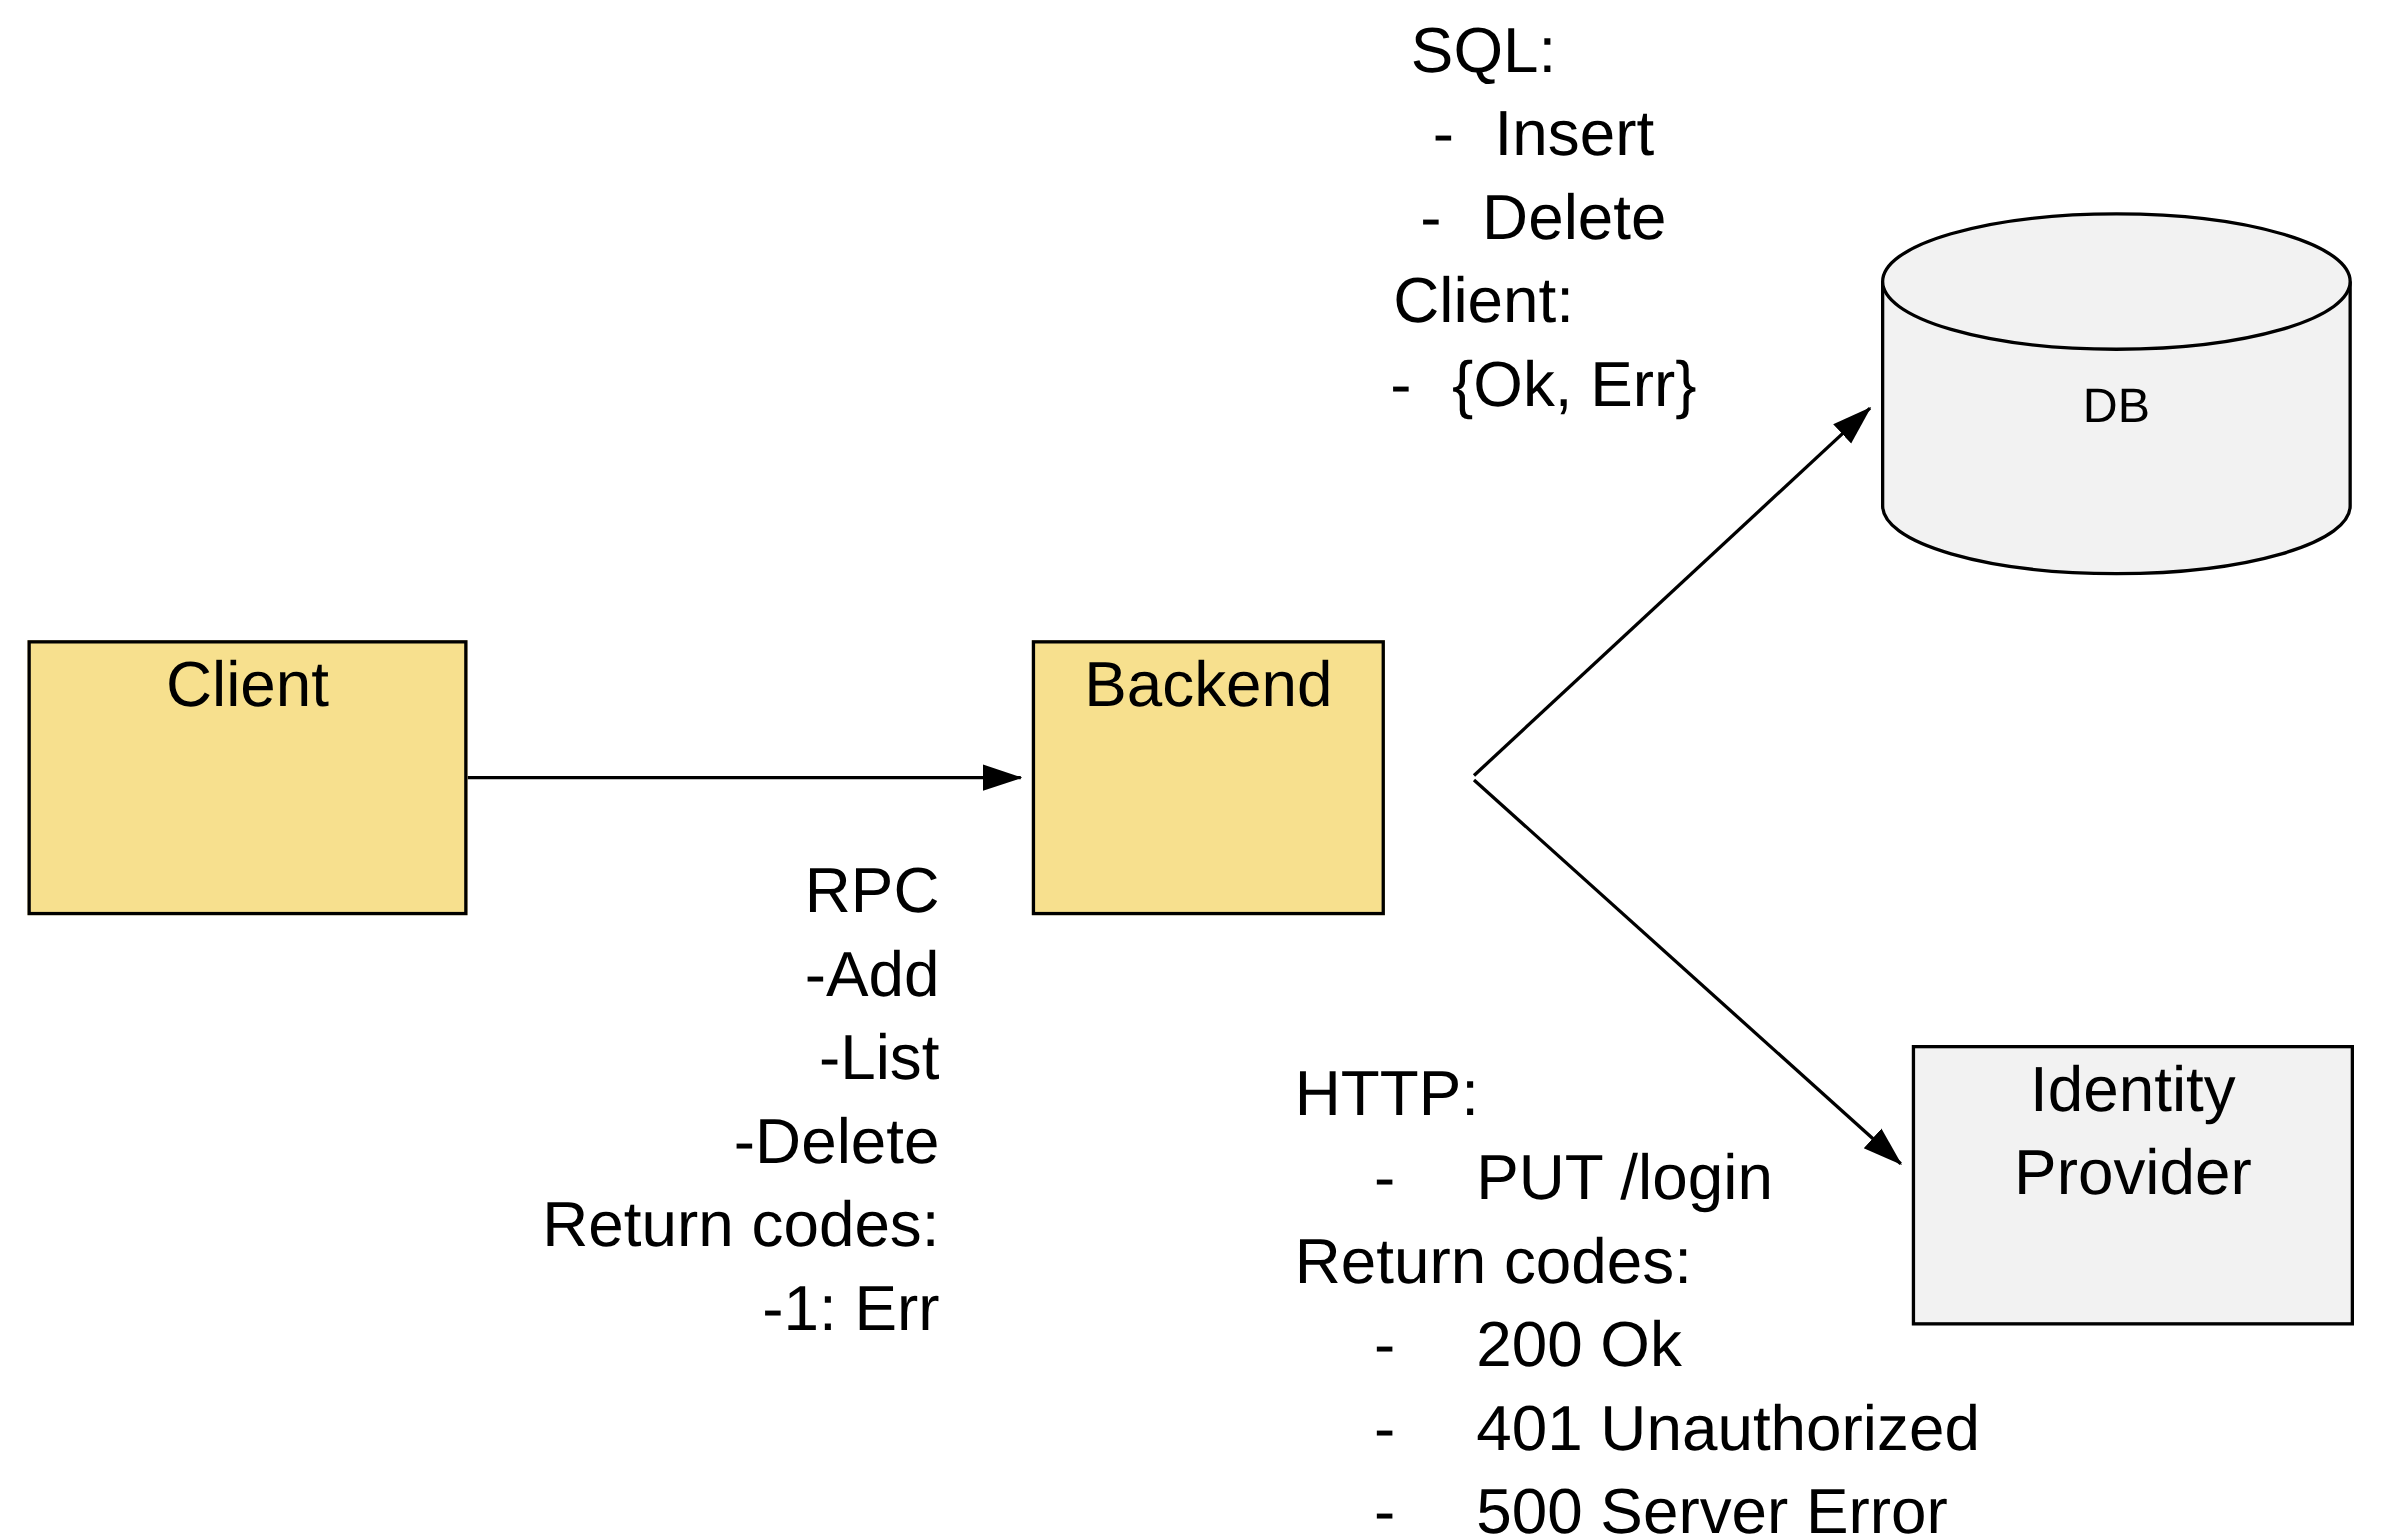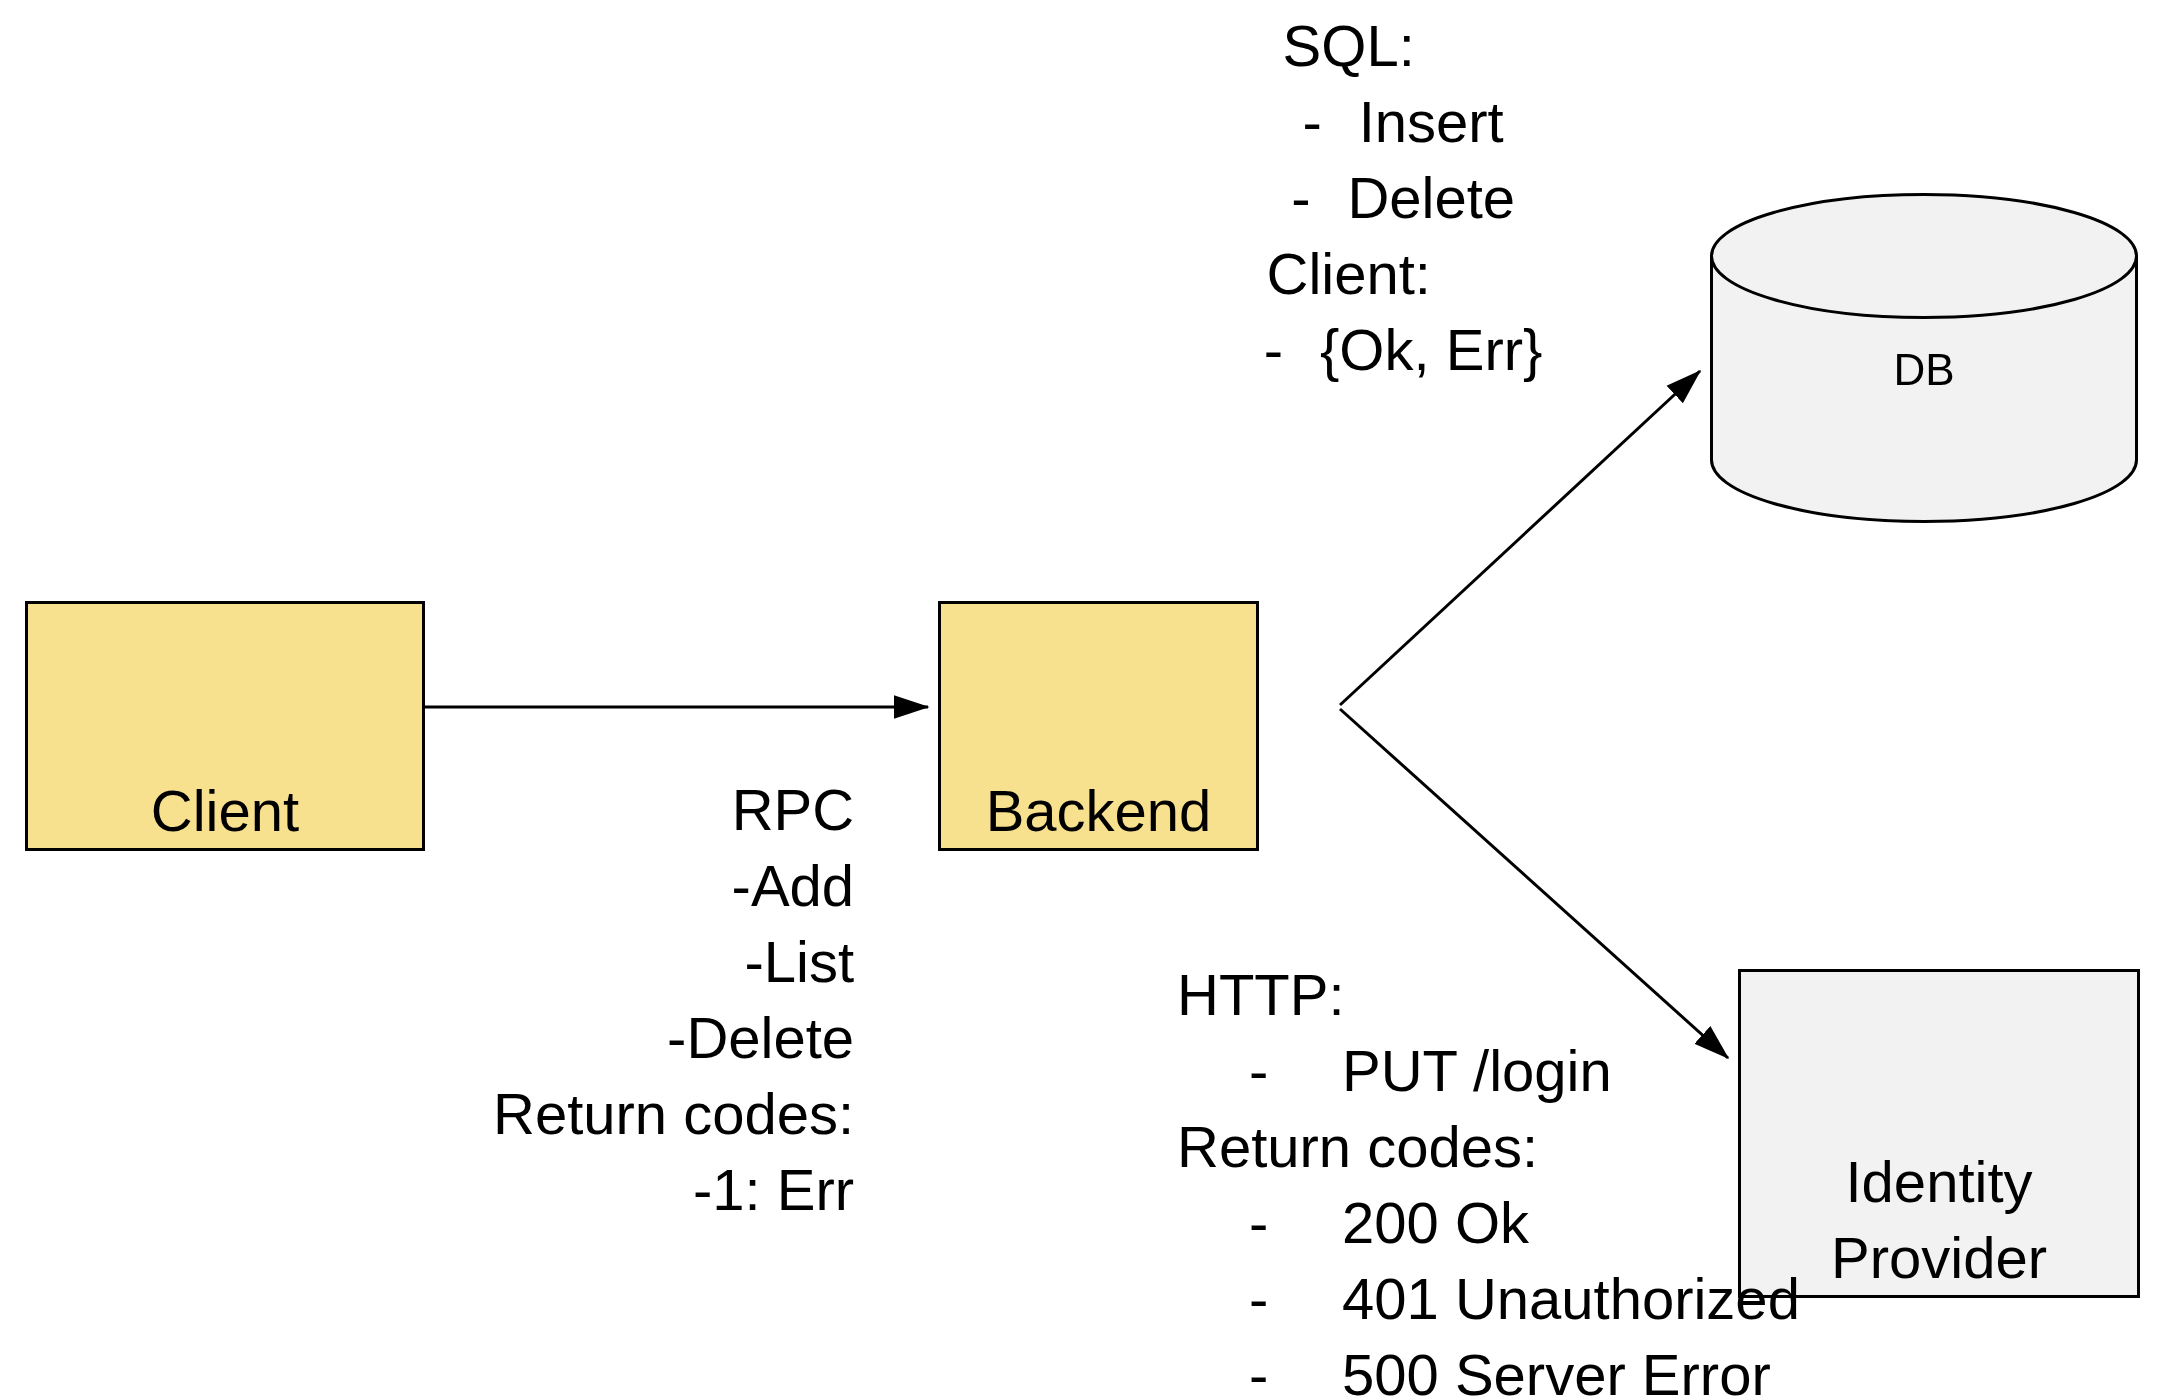--- a/index.html
+++ b/index.html
@@ -17,31 +17,30 @@
     left: 0; top: 0;
     width: 2178px; height: 1398px;
   }
   .node {
     position: absolute;
     box-sizing: border-box;
     border: 3px solid #000000;
     display: flex;
     flex-direction: column;
     align-items: center;
-    justify-content: flex-end;
+    justify-content: flex-start;
     font-size: 58px;
     line-height: 1.3;
     text-align: center;
-    margin-top: 19px;
   }
   .node.yellow { background: #F7E08E; }
   .node.gray   { background: #F2F2F2; }
   .node-client  { left: 25px;  top: 582px; width: 400px; height: 250px; }
   .node-backend { left: 938px; top: 582px; width: 321px; height: 250px; }
-  .node-idp     { left: 1738px; top: 950px; width: 402px; height: 329px; }
+  .node-idp     { left: 1738px; top: 950px; width: 402px; height: 255px; }
   .db-wrap {
     position: absolute;
     left: 1708px; top: 192px;
     width: 432px; height: 332px;
   }
   .db-label {
     position: absolute;
     left: 1708px; top: 332px;
     width: 432px; height: 76px;
     line-height: 76px;

